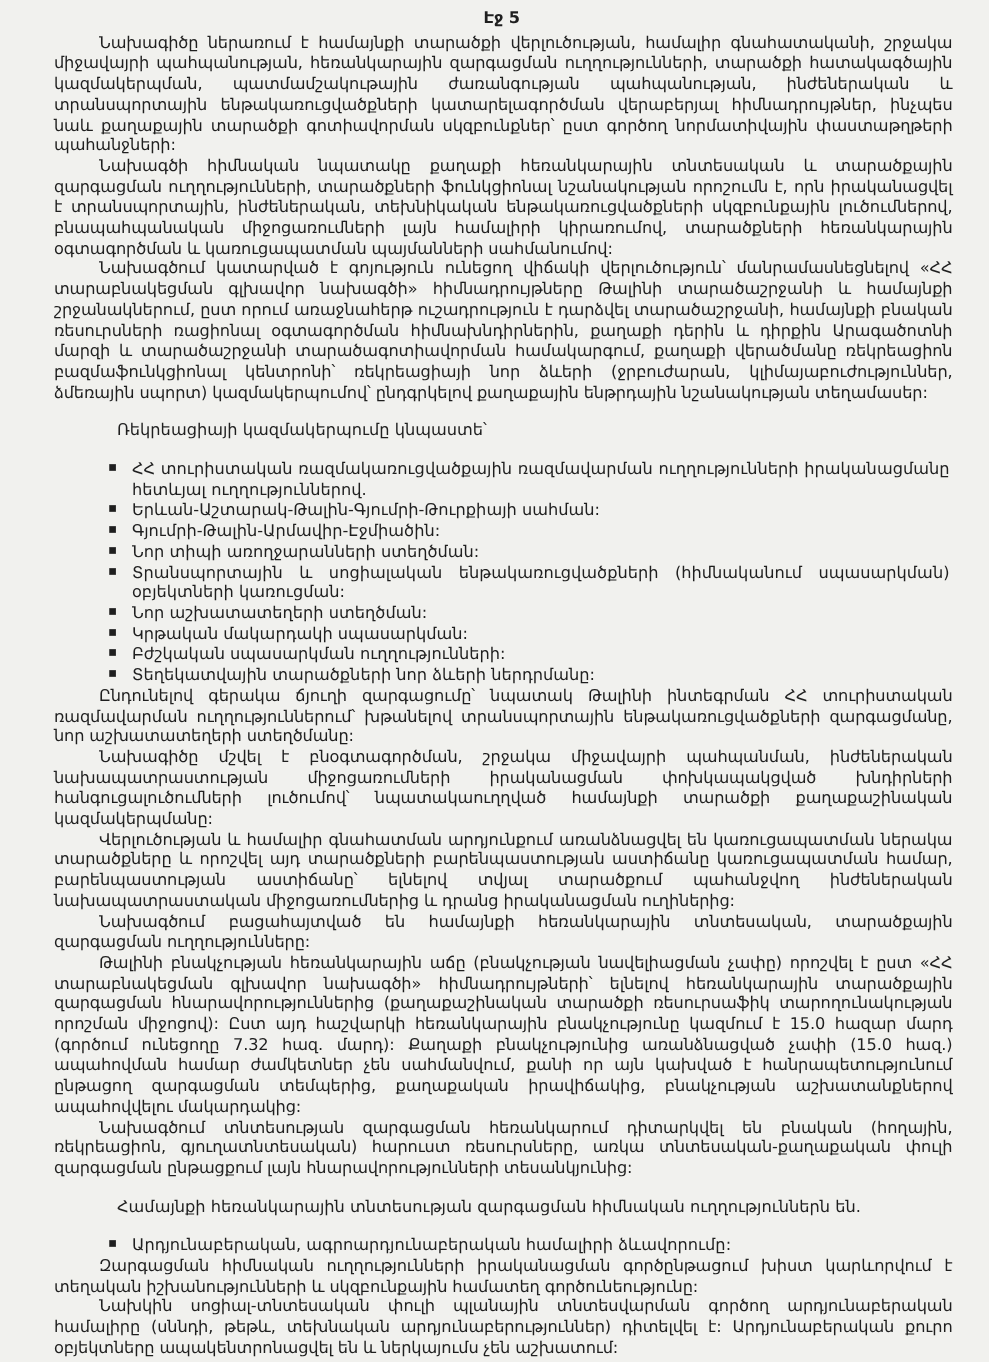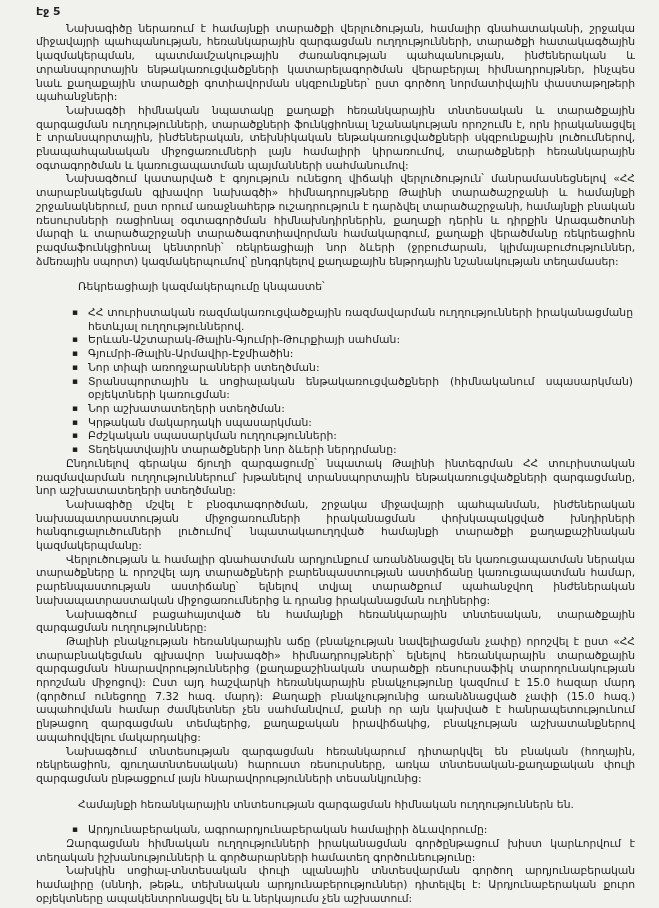--- a/index.html
+++ b/index.html
@@ -16,21 +16,21 @@
   }
   .page {
     box-sizing: border-box;
     width: 659px;
     height: 908px;
     padding: 5px 24px 6px 36px;
     font-size: 10.8px;
     line-height: 13.7px;
   }
   .page-num {
-    text-align: left;
+    text-align: center;
     font-weight: bold;
     font-size: 10.8px;
     margin: 0 2px 3px 0;
   }
   p.para {
     margin: 0;
     text-indent: 30px;
     text-align: justify;
     letter-spacing: -0.1px;
   }
@@ -88,15 +88,15 @@
   <p class="para">Նախագծում բացահայտված են համայնքի հեռանկարային տնտեսական, տարածքային զարգացման ուղղությունները:</p>
   <p class="para">Թալինի բնակչության հեռանկարային աճը (բնակչության նավելիացման չափը) որոշվել է ըստ «ՀՀ տարաբնակեցման գլխավոր նախագծի» հիմնադրույթների՝ ելնելով հեռանկարային տարածքային զարգացման հնարավորություններից (քաղաքաշինական տարածքի ռեսուրսաֆիկ տարողունակության որոշման միջոցով): Ըստ այդ հաշվարկի հեռանկարային բնակչությունը կազմում է 15.0 հազար մարդ (գործում ունեցողը 7.32 հազ. մարդ): Քաղաքի բնակչությունից առանձնացված չափի (15.0 հազ.) ապահովման համար ժամկետներ չեն սահմանվում, քանի որ այն կախված է հանրապետությունում ընթացող զարգացման տեմպերից, քաղաքական իրավիճակից, բնակչության աշխատանքներով ապահովվելու մակարդակից:</p>
   <p class="para">Նախագծում տնտեսության զարգացման հեռանկարում դիտարկվել են բնական (հողային, ռեկրեացիոն, գյուղատնտեսական) հարուստ ռեսուրսները, առկա տնտեսական-քաղաքական փուլի զարգացման ընթացքում լայն հնարավորությունների տեսանկյունից:</p>
 
   <p class="intro">Համայնքի հեռանկարային տնտեսության զարգացման հիմնական ուղղություններն են.</p>
 
   <ul class="blist">
     <li>Արդյունաբերական, ագրոարդյունաբերական համալիրի ձևավորումը:</li>
   </ul>
 
-  <p class="para">Զարգացման հիմնական ուղղությունների իրականացման գործընթացում խիստ կարևորվում է տեղական իշխանությունների և գործարարների համատեղ գործունեությունը:</p>
+  <p class="para">Զարգացման հիմնական ուղղությունների իրականացման գործընթացում խիստ կարևորվում է տեղական իշխանությունների և սկզբունքային համատեղ գործունեությունը:</p>
   <p class="para">Նախկին սոցիալ-տնտեսական փուլի պլանային տնտեսվարման գործող արդյունաբերական համալիրը (սննդի, թեթև, տեխնական արդյունաբերություններ) դիտելվել է: Արդյունաբերական քուրո օբյեկտները ապակենտրոնացվել են և ներկայումս չեն աշխատում:</p>
 </div>
 
 </body></html>

